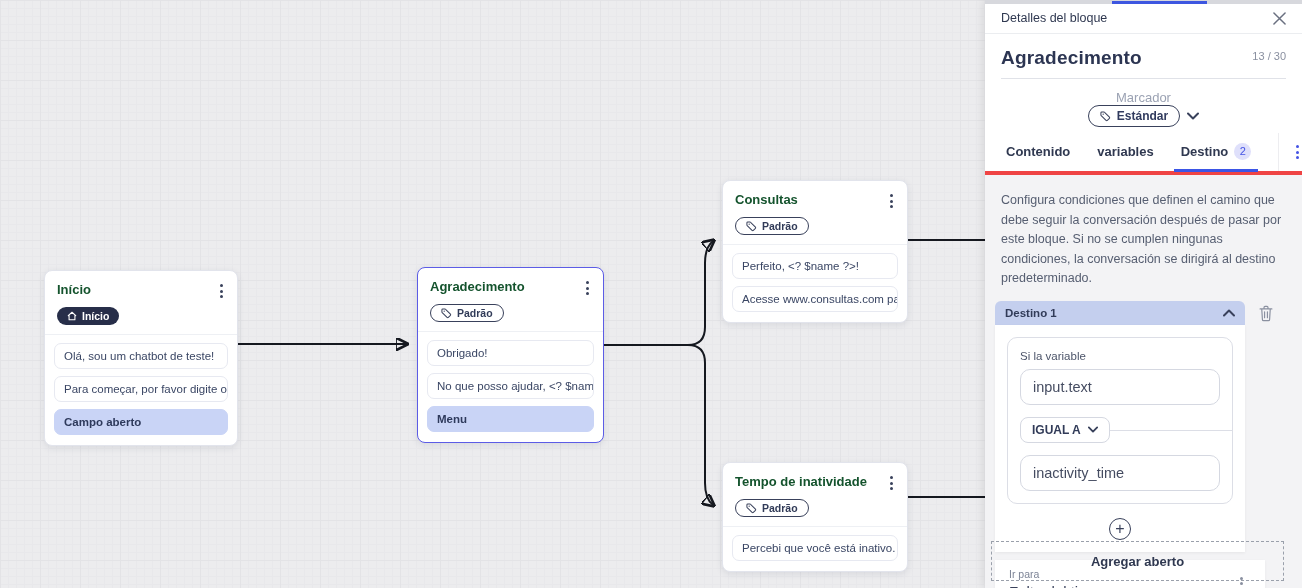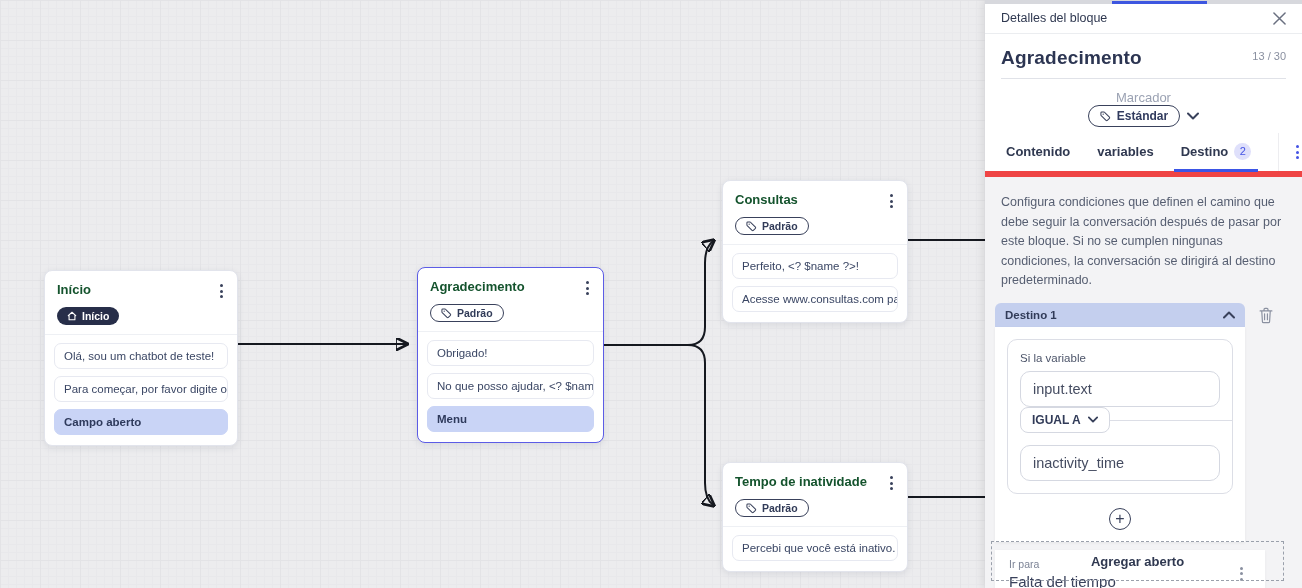--- a/index.html
+++ b/index.html
@@ -53,21 +53,21 @@
   .block-title { font-size:19px; font-weight:bold; color:#2c3552; letter-spacing:.2px; }
   .counter { font-size:11px; color:#8a90a0; padding-top:3px; }
   .title-underline { border-bottom:1px solid #e0e2e8; margin-top:9px; }
   .marker-row { background:#fff; display:flex; justify-content:space-between; align-items:center;
     padding:11px 16px 6px 16px;flex-direction:column; }
   .marker-label { font-size:13px; color:#9ba2b3; }
   .marker-right { display:flex; align-items:center; gap:7px; }
   .pill { display:inline-flex; align-items:center; gap:6px; border:1.5px solid #39415b;
     border-radius:999px; padding:3px 11px; font-size:12px; font-weight:bold; color:#313b5e;
     background:#fff; cursor:pointer; }
-  .tabs { background:#fff; display:flex; align-items:stretch; border-bottom:6px solid #ef4444;
+  .tabs { background:#fff; display:flex; align-items:stretch; border-bottom:4px solid #ef4444;
     padding-left:21px; }
   .tab { padding:10px 0 11px 0; margin-right:27px; font-size:13px; font-weight:bold;
     color:#2f3850; position:relative; cursor:pointer; display:flex; align-items:center; }
   .tab.active::after { content:''; position:absolute; left:-7px; right:-7px; bottom:-1px;
     height:3px; background:#3b55e6; }
   .tab-badge { display:inline-block; min-width:17px; height:17px; line-height:17px;
     text-align:center; border-radius:999px; background:#dfe0fb; color:#4453e4;
     font-size:11px; font-weight:normal; margin-left:6px; }
   .tabs-kebab { margin-left:auto; display:flex; align-items:center; padding:0 15px;
     border-left:1px solid #ededf0; cursor:pointer; }
@@ -77,21 +77,21 @@
   .dest-wrap { display:flex; align-items:flex-start; padding-left:10px; }
   .dest-card { width:250px; }
   .dest-header { background:#c4cfee; border-radius:6px 6px 0 0; display:flex;
     justify-content:space-between; align-items:center; padding:6px 10px; cursor:pointer; }
   .dest-header span { font-size:11.5px; font-weight:bold; color:#313b58; }
   .dest-body { background:#fff; padding:12px 12px 6px 12px; box-shadow:0 1px 3px rgba(0,0,0,.06); }
   .cond-box { border:1px solid #dcdee6; border-radius:10px; padding:12px; }
   .cond-label { font-size:11.5px; color:#4c5469; margin-bottom:7px; }
   .tinput { border:1px solid #d5d8e1; border-radius:10px; height:36px; display:flex;
     align-items:center; padding:0 12px; font-size:14.5px; color:#454c61; background:#fff; }
-  .op-row { position:relative; height:26px; }
+  .op-row { position:relative; margin-top:12px; height:26px; }
   .op-row::before { content:''; position:absolute; left:0; right:-12px; top:50%;
     border-top:1px solid #dcdee6; }
   .op-chip { position:relative; display:inline-flex; align-items:center; gap:7px;
     background:#fff; border:1px solid #d5d8e1; border-radius:8px; height:26px;
     padding:0 11px; font-size:12px; font-weight:bold; color:#313b58; cursor:pointer; }
   .second-input { margin-top:12px; }
   .plus-row { display:flex; justify-content:center; padding:14px 0 6px 0; }
   .plus-btn { width:22px; height:22px; border:1.5px solid #39415b; border-radius:50%;
     color:#39415b; display:flex; align-items:center; justify-content:center;
     font-size:16px; line-height:1; cursor:pointer; }

